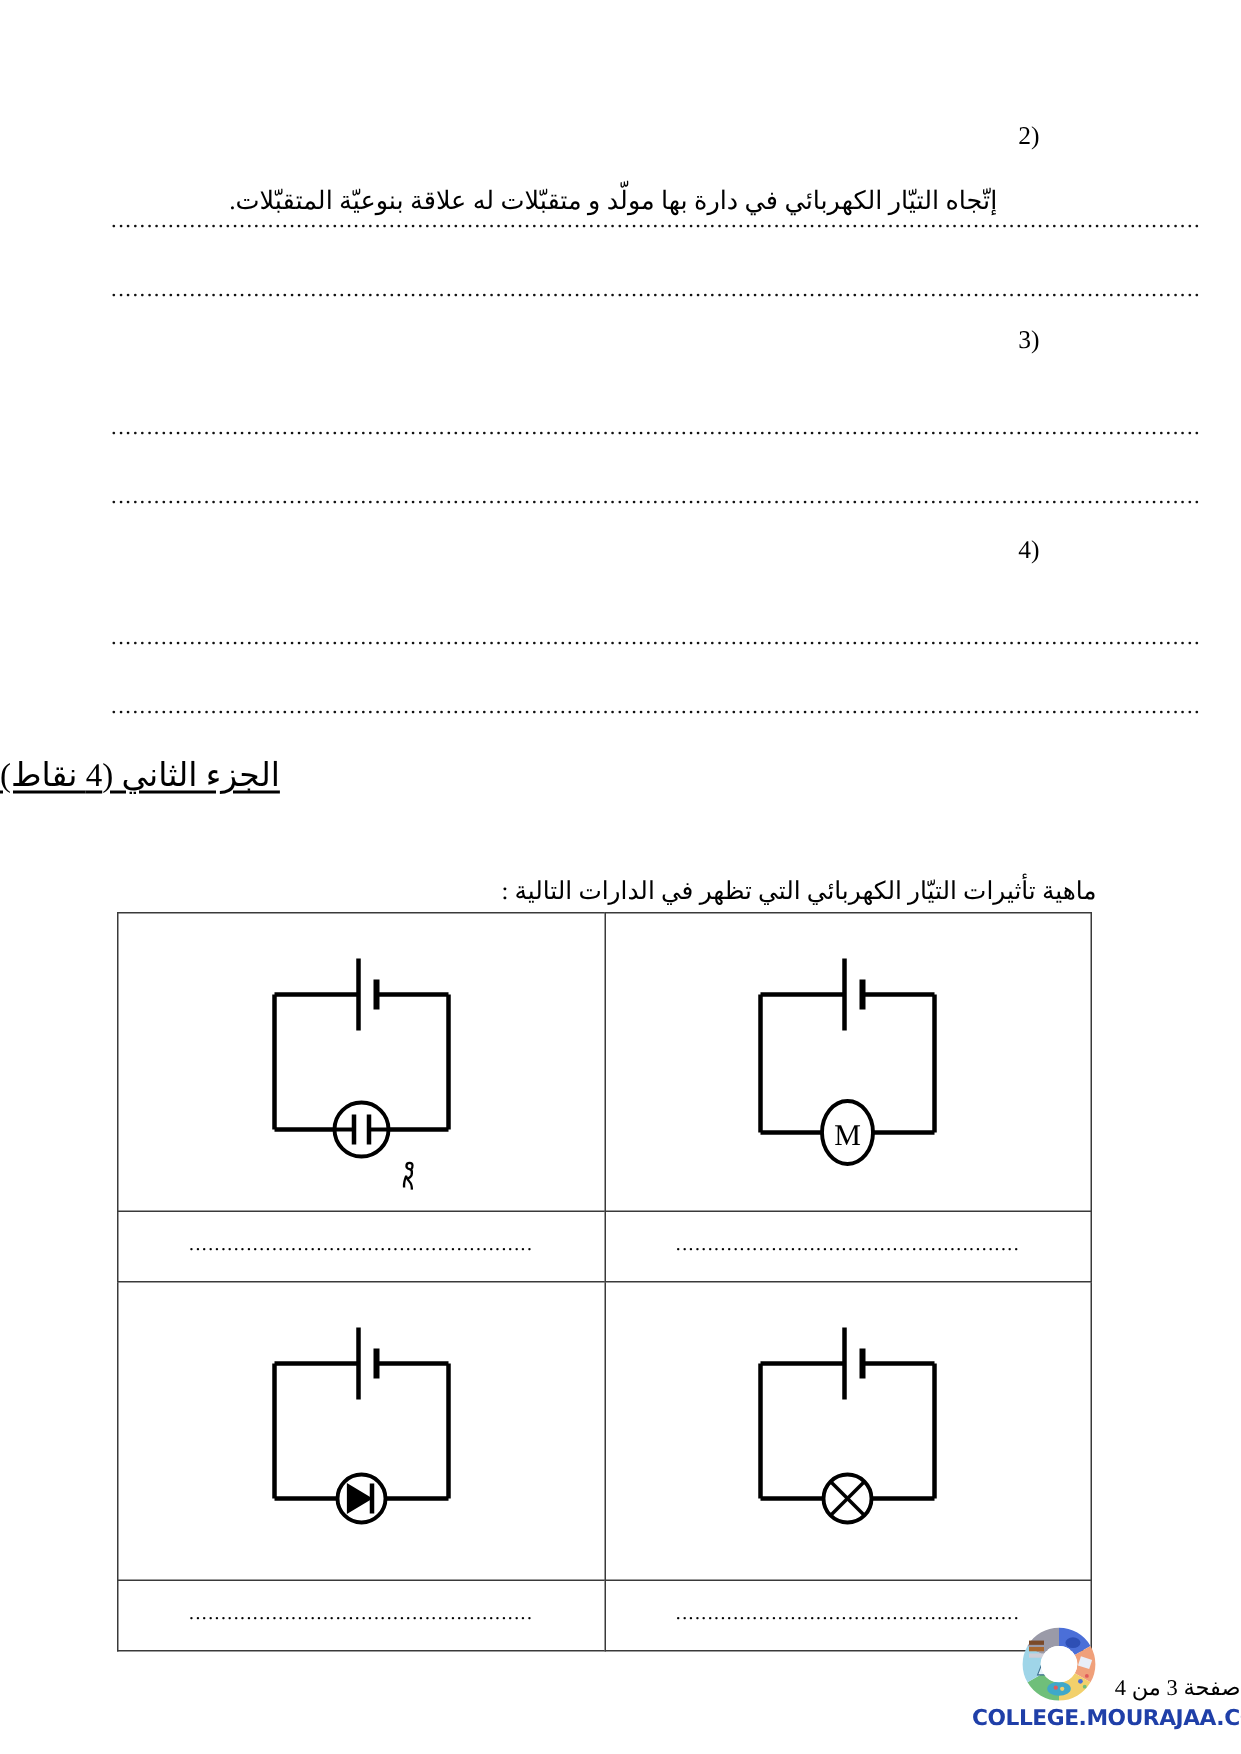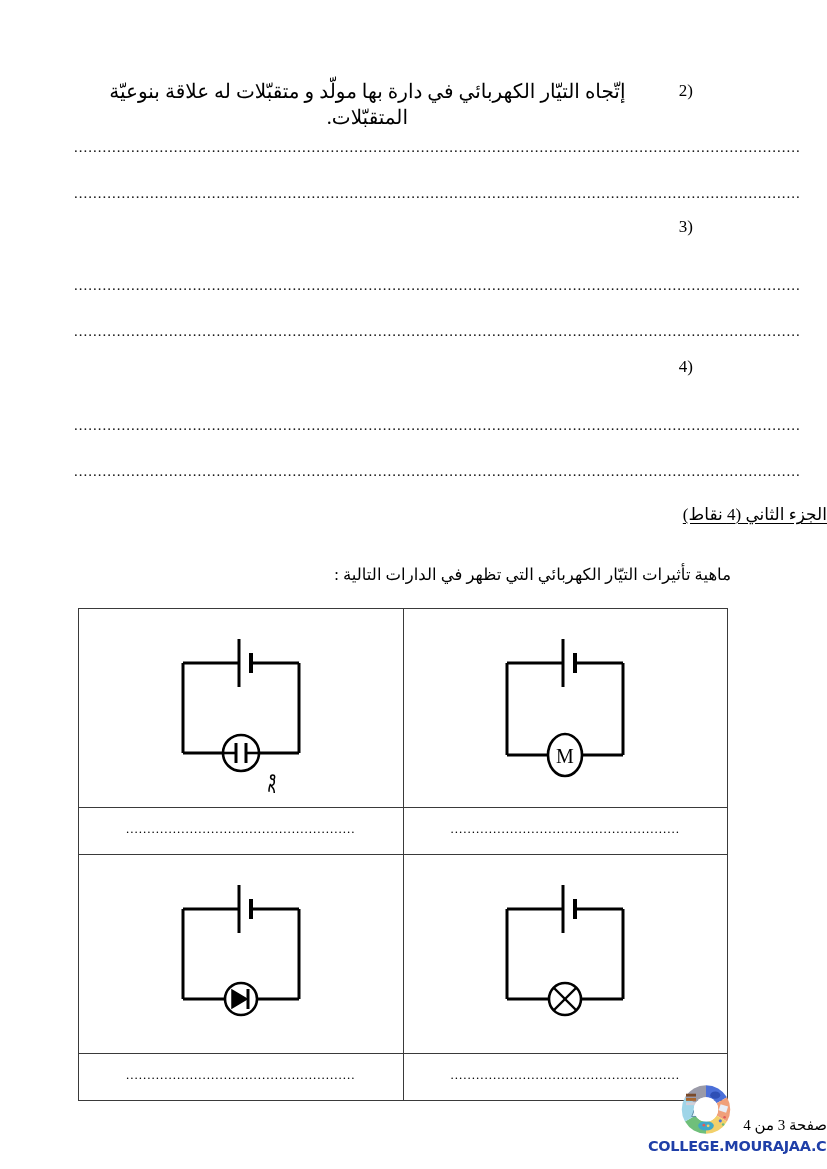--- a/index.html
+++ b/index.html
@@ -38,47 +38,48 @@
   .q-num {
     font-family: "Liberation Serif", serif;
     font-size: 17px;
     line-height: 26px;
     unicode-bidi: plaintext;
     direction: ltr;
     margin-left: 14px;
     white-space: nowrap;
   }
   .q-text {
-    font-size: 20px;
+    font-size: 17px;
     line-height: 26px;
     direction: rtl;
     text-align: center;
     letter-spacing: 0px;
+    margin-top: 43px;
   }
 
   .dots-line {
     position: absolute;
     left: 74px;
     right: 26px;
     font-size: 15px;
     line-height: 14px;
     letter-spacing: 1.0px;
     white-space: nowrap;
     overflow: hidden;
     direction: ltr;
     color: #111;
   }
 
   
   .part-head {
     position: absolute;
     left: 0;
     right: 0;
-    text-align: right;
-    font-size: 17px;
+    text-align: left;
+    font-size: 22px;
     direction: rtl;
   }
   .part-head span.u {
     text-decoration: underline;
     text-underline-offset: 3px;
   }
   .instruction {
     position: absolute;
     left: 0;
     right: 96px;
@@ -188,21 +189,21 @@
     <div class="q-line">
       <span class="q-num">4)</span>
     </div>
   </div>
   <div class="dots-line" style="top:418px">...........................................................................................................................................................</div>
   <div class="dots-line" style="top:464px">...........................................................................................................................................................</div>
 
   <div class="part-head" style="top:504px">
     <span class="u">الجزء الثاني (4 نقاط)</span>
   </div>
-  <div class="instruction" style="top:565px">ماهية تأثيرات التيّار الكهربائي التي تظهر في الدارات التالية :</div>
+  <div class="instruction" style="top:584px">ماهية تأثيرات التيّار الكهربائي التي تظهر في الدارات التالية :</div>
 
   <table class="circuit-table">
     <tbody>
         <tr>
       <td class="cell-circuit">
         <div class="circuit-wrap">
           <svg width="200" height="170" viewBox="0 0 200 170">
             <g stroke="#000" stroke-width="3" fill="none">
 
               <line x1="42" y1="40" x2="42" y2="132"></line>

